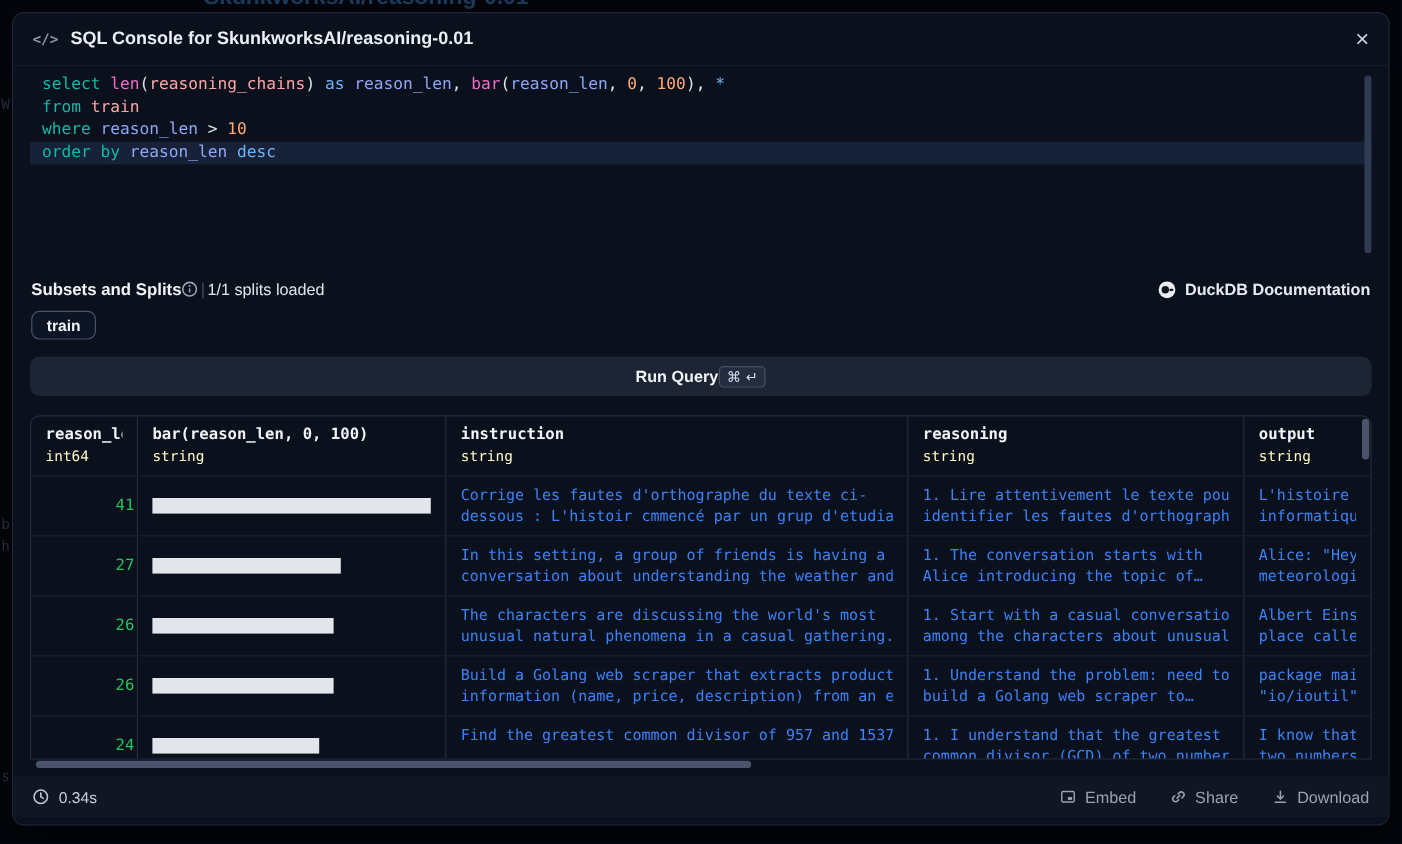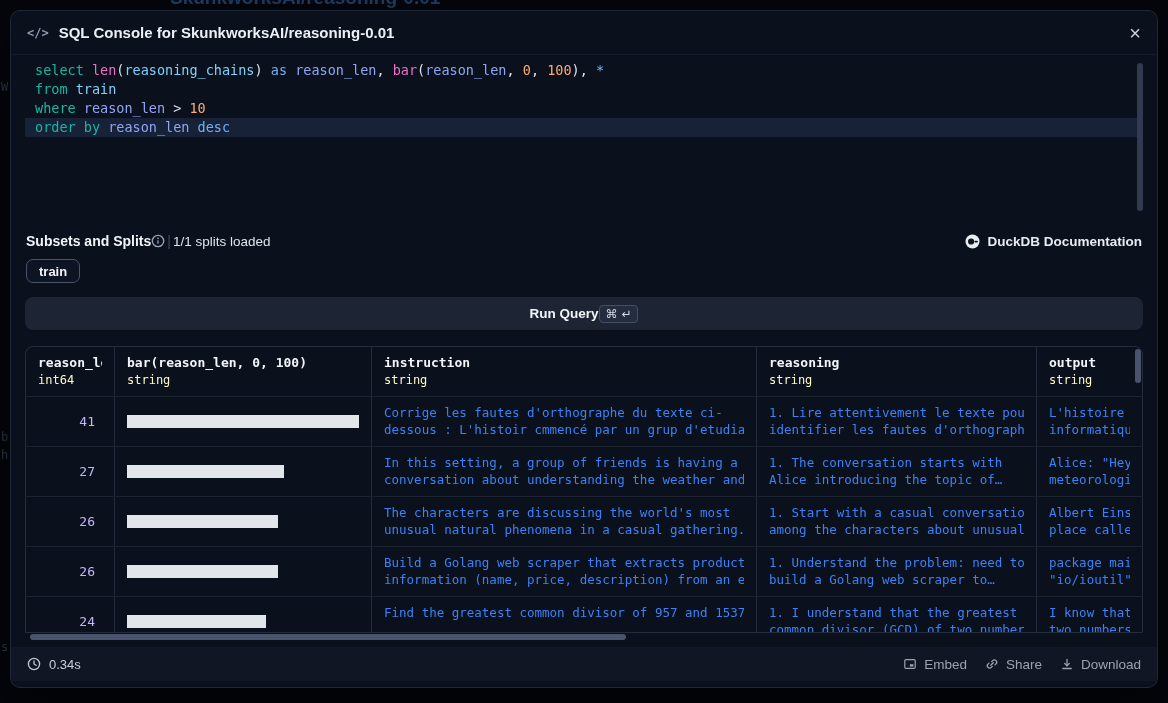--- a/index.html
+++ b/index.html
@@ -15,21 +15,21 @@
   .header{flex:0 0 44px;display:flex;align-items:center;gap:10px;padding:0 16px;border-bottom:1px solid #141b29}
   .code-icon{font:bold 12px "DejaVu Sans Mono",monospace;color:#8e99ac}
   .title{font-size:15px;font-weight:bold;color:#eceff4}
   .close{margin-left:auto;background:none;border:none;color:#c9d1dc;font-size:20px;line-height:1;cursor:pointer;font-family:inherit}
 
   
   .editor{position:relative;flex:0 0 154px;margin:6px 14px 0;overflow:hidden}
   .codeline{font:13.5px/19px "DejaVu Sans Mono",monospace;padding:0 10px;white-space:pre;color:#dde3ec}
   .codeline.active{background:#172238}
   .tok-kw{color:#14b8a6}.tok-kwb{color:#6fb3f8}.tok-fn{color:#ef6ec6}
-  .tok-idp{color:#7dd3fc}.tok-idb{color:#8fa6f5}.tok-num{color:#ffab70}.tok-pu{color:#dde3ec}
+  .tok-idp{color:#fca5a5}.tok-idb{color:#8fa6f5}.tok-num{color:#ffab70}.tok-pu{color:#dde3ec}
   .vscroll{position:absolute;right:0;top:2px;width:6px;height:148px;background:#303b52;border-radius:3px}
 
   
   .meta{flex:0 0 20px;display:flex;align-items:center;padding:0 15px;margin-top:16px}
   .meta-title{font-size:14px;font-weight:bold;color:#f2f4f7}
   .meta-div{color:#414c5e;font-size:14px;margin:0 2px}
   .meta-splits{font-size:13.5px;color:#dfe3ea}
   .docs{margin-left:auto;display:flex;align-items:center;gap:7px;color:#e8ebf0;font-size:13.5px;font-weight:bold;cursor:pointer;background:none;border:none;font-family:inherit}
 
   
@@ -44,33 +44,33 @@
   
   .table{position:relative;flex:0 0 287px;margin:16px 14px 0;border:1px solid #232c3d;border-radius:8px 8px 0 0;overflow:hidden;background:#0b101d}
   .tr{display:grid;grid-template-columns:89px 257px 385px 280px 1fr}
   .th{padding:8px 12px 9px;border-right:1px solid #232c3d;min-width:0}
   .th:last-child{border-right:none}
   .th-name{font:bold 13px "DejaVu Sans Mono",monospace;color:#f2f4f8;white-space:pre;overflow:hidden}
   .th-type{font:12px "DejaVu Sans Mono",monospace;color:#fef9c3;margin-top:3px}
   .tbody .tr{border-top:1px solid #1b2331}
   .td{border-right:1px solid #232c3d;min-width:0;height:49px;overflow:hidden}
   .td:last-child{border-right:none}
-  .td-num{display:flex;align-items:center;justify-content:flex-end;padding-right:19px;font:13px "DejaVu Sans Mono",monospace;color:#c4b5fd}
+  .td-num{display:flex;align-items:center;justify-content:flex-end;padding-right:2px;font:13px "DejaVu Sans Mono",monospace;color:#22c55e}
   .td-bar{display:flex;align-items:center;padding:0 12px}
   .bar{height:13px;background:#e2e5ea}
   .td-text{padding:7px 12px 0}
   .cellline{font:12.5px/17px "DejaVu Sans Mono",monospace;color:#3b82f6;white-space:pre;overflow:hidden}
   .tvscroll{position:absolute;top:2px;right:1px;width:6px;height:34px;background:#49546c;border-radius:3px}
   .hscroll{position:relative;flex:0 0 6px;margin:1px 14px 0}
   .hthumb{position:absolute;left:5px;top:0;height:6px;width:596px;background:#49546c;border-radius:3px}
 
   
   .footer{flex:0 0 34px;margin-top:7px;background:#101624;display:flex;align-items:center;gap:8px;padding:0 16px}
   .duration{font-size:13px;color:#c9d0da}
-  .actions{margin-left:auto;display:flex;gap:18px}
+  .actions{margin-left:auto;display:flex;gap:28px}
   .action{display:flex;align-items:center;gap:7px;background:none;border:none;color:#9aa3b4;font-size:13.5px;cursor:pointer;font-family:inherit}
   .icon{display:block}
 </style>
 </head>
 <body>
 
 <div class="bd-top">SkunkworksAI/reasoning-0.01</div>
 <span class="bd-frag" style="top:80px">W</span>
 <span class="bd-frag" style="top:430px">b</span>
 <span class="bd-frag" style="top:448px">h</span>

